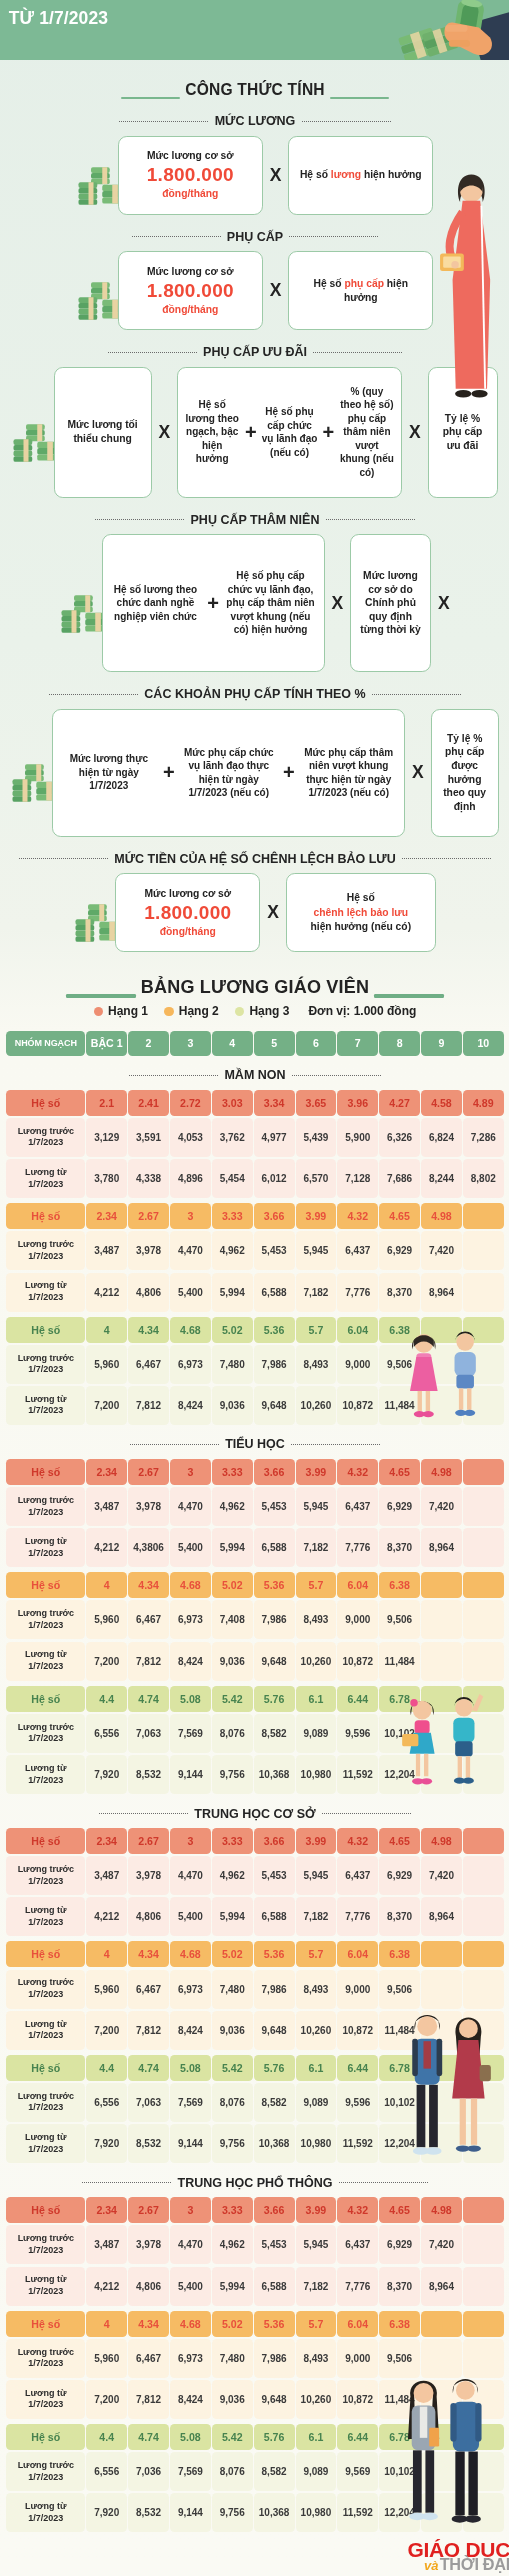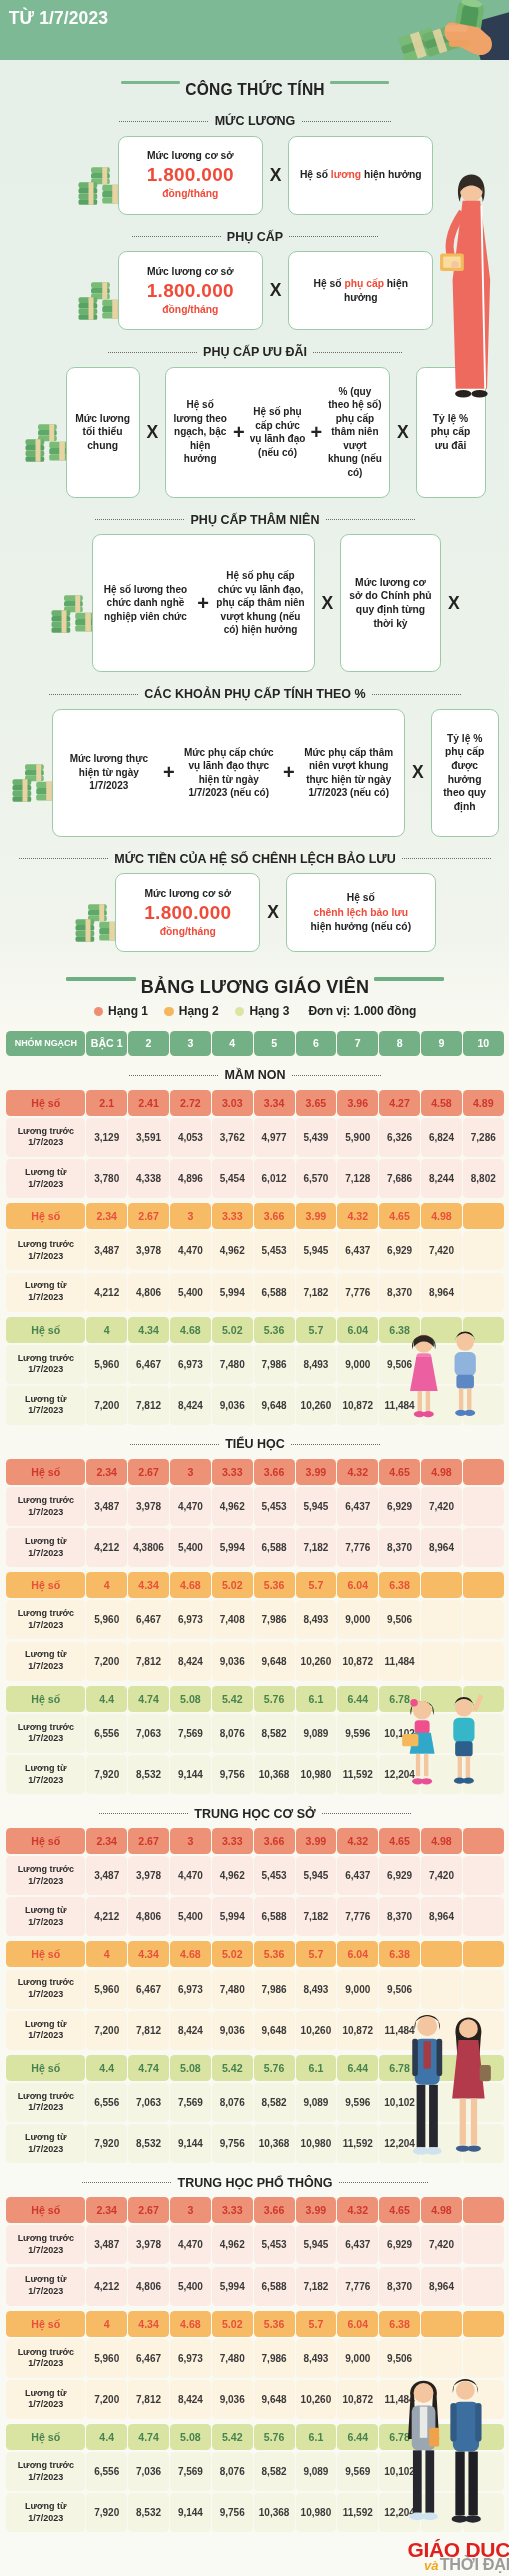--- a/index.html
+++ b/index.html
@@ -6,21 +6,21 @@
   html,body{background:#fff}
   .page{width:510px;height:2576px;overflow:hidden;position:relative;margin:0 auto;
     font-family:"Liberation Sans",sans-serif;color:#222;
     background:linear-gradient(180deg,#e5efe8 0%,#eaf2ea 25%,#f0f4ec 36%,#f9f9f2 40%,#fafaf4 100%);}
   
   .banner{height:60px;background:#7db995;position:relative;overflow:hidden}
   .btitle{padding:9.4px 0 0 8.8px;color:#fff;font-size:17.5px;line-height:1.12;font-weight:800;letter-spacing:0.1px}
   .tl{display:block}
   .banner-art{position:absolute;right:0;top:0}
   
-  .h2wrap{display:flex;align-items:flex-start;justify-content:center;gap:5px;margin:21px 0 1.3px}
+  .h2wrap{display:flex;align-items:flex-end;justify-content:center;gap:5px;margin:21px 0 1.3px}
   .h2line{height:2.5px;width:59px;background:#79b78e;border-radius:1.3px}
   .h2{font-size:15.6px;font-weight:800;color:#232323;letter-spacing:0.2px}
   .h2wrap.big{margin:25px 0 2.5px}
   .h2line.big{height:3.8px;width:70px;background:#6fae85}
   .h2.big{font-size:18px}
   
   .dotted{display:flex;align-items:center;justify-content:center;gap:6.3px;margin:15px 0 7.5px}
   .dotline{border-top:1.6px dotted #6b6b6b;width:89px;height:0}
   .dtitle{font-size:12.5px;font-weight:800;color:#242424;white-space:nowrap}
   
@@ -195,21 +195,21 @@
             <rect x="2" y="26" width="30" height="9" rx="3" fill="#6ab06f"></rect>
             <rect x="2" y="35" width="30" height="9" rx="3" fill="#58a263"></rect>
             <rect x="2" y="44" width="30" height="9" rx="3" fill="#6ab06f"></rect>
             <rect x="2" y="53" width="30" height="9" rx="3" fill="#58a263"></rect>
             <rect x="18" y="26" width="8" height="36" fill="#e8d3a2"></rect>
             <rect x="40" y="30" width="32" height="10" rx="3" fill="#79bb77"></rect>
             <rect x="40" y="40" width="32" height="10" rx="3" fill="#5fa968"></rect>
             <rect x="40" y="50" width="32" height="10" rx="3" fill="#79bb77"></rect>
             <rect x="56" y="30" width="9" height="30" fill="#e8d3a2"></rect>
           </svg>
-          <div class="card" style="width: 74px; min-height: 131px;">
+          <div class="card" style="width: 98px; min-height: 131px;">
             <div class="cline"><span class="seg dark">Mức lương tối thiểu chung</span></div>
           </div>
           <span class="op">X</span>
           <div class="card multi" style="width: 225px; min-height: 131px;">
             <div class="part">Hệ số lương theo ngạch, bậc hiện hưởng</div>
             <span class="op inner">+</span>
             <div class="part">Hệ số phụ cấp chức vụ lãnh đạo (nếu có)</div>
             <span class="op inner">+</span>
             <div class="part">% (quy theo hệ số) phụ cấp thâm niên vượt khung (nếu có)</div>
           </div>
@@ -238,21 +238,21 @@
             <rect x="40" y="40" width="32" height="10" rx="3" fill="#5fa968"></rect>
             <rect x="40" y="50" width="32" height="10" rx="3" fill="#79bb77"></rect>
             <rect x="56" y="30" width="9" height="30" fill="#e8d3a2"></rect>
           </svg>
           <div class="card multi" style="width: 223px; min-height: 138px;">
             <div class="part">Hệ số lương theo chức danh nghề nghiệp viên chức</div>
             <span class="op inner">+</span>
             <div class="part">Hệ số phụ cấp chức vụ lãnh đạo, phụ cấp thâm niên vượt khung (nếu có) hiện hưởng</div>
           </div>
           <span class="op">X</span>
-          <div class="card" style="width: 101px; min-height: 138px;">
+          <div class="card" style="width: 81px; min-height: 138px;">
             <div class="cline"><span class="seg dark">Mức lương cơ sở do Chính phủ quy định từng thời kỳ</span></div>
           </div>
           <span class="op">X</span>
         </div>
         <div class="dotted">
           <span class="dotline"></span>
           <span class="dtitle">CÁC KHOẢN PHỤ CẤP TÍNH THEO %</span>
           <span class="dotline"></span>
         </div>
         <div class="frow">

